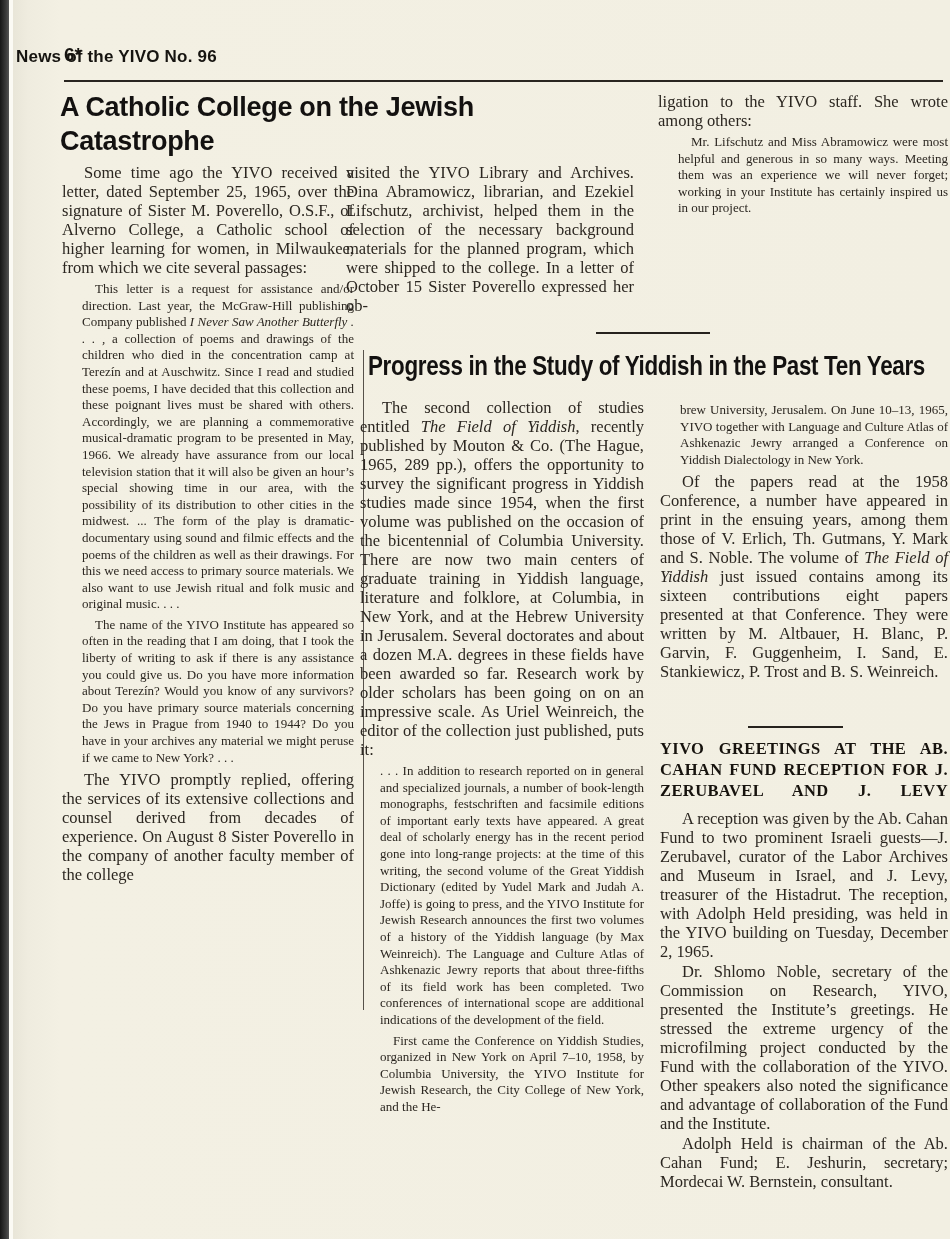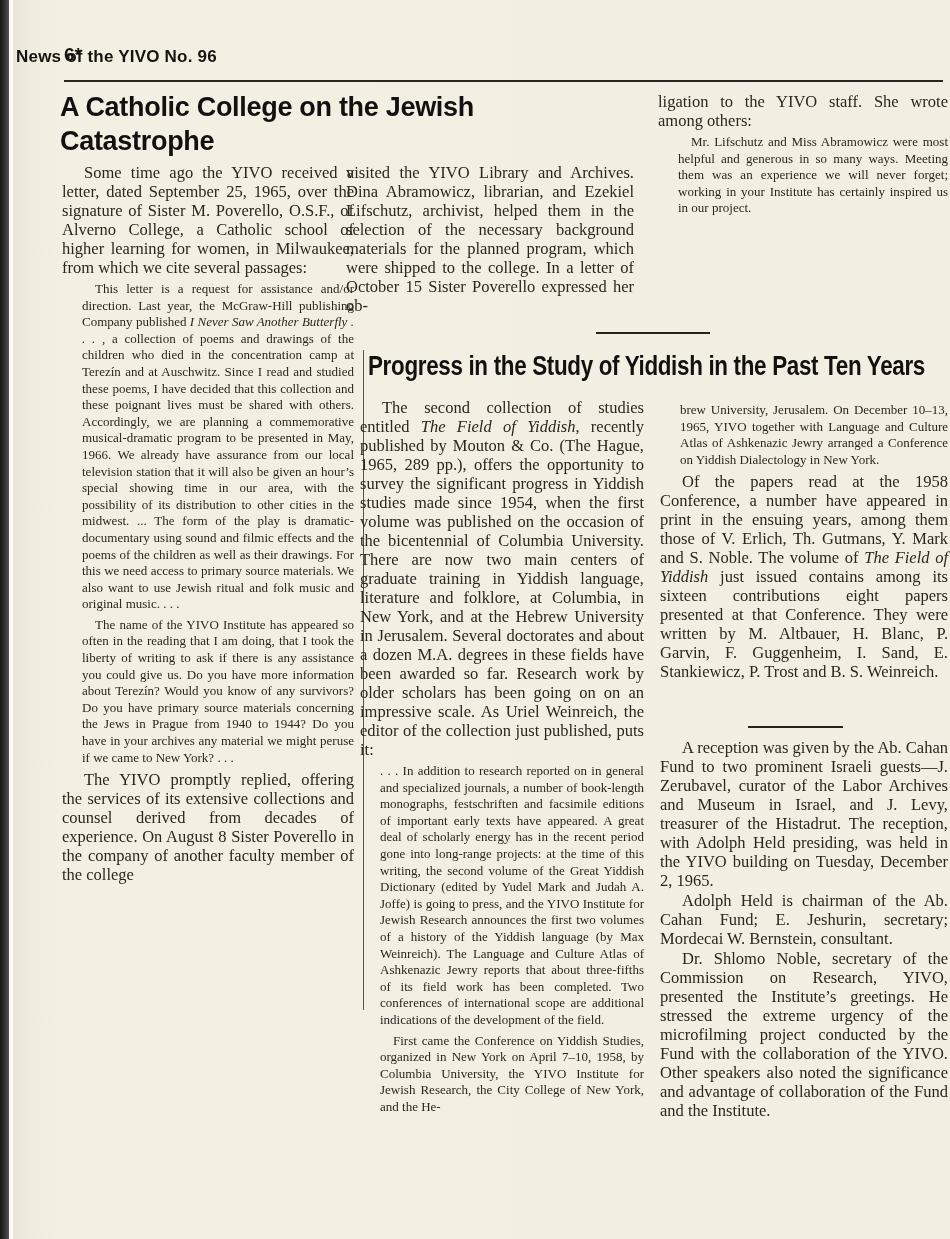--- a/index.html
+++ b/index.html
@@ -90,25 +90,26 @@
 
   <div class="a2-title">Progress in the Study of Yiddish in the Past Ten Years</div>
 
   <div class="col a2-left">
     <p class="body-p indent"><span>The second collection of studies entitled </span><i>The Field of Yiddish</i><span>, recently published by Mouton &amp; Co. (The Hague, 1965, 289 pp.), offers the opportunity to survey the significant progress in Yiddish studies made since 1954, when the first volume was published on the occasion of the bicentennial of Columbia University. There are now two main centers of graduate training in Yiddish language, literature and folklore, at Columbia, in New York, and at the Hebrew University in Jerusalem. Several doctorates and about a dozen M.A. degrees in these fields have been awarded so far. Research work by older scholars has been going on on an impressive scale. As Uriel Weinreich, the editor of the collection just published, puts it:</span></p>
     <p class="quote">. . . In addition to research reported on in general and specialized journals, a number of book-length monographs, festschriften and facsimile editions of important early texts have appeared. A great deal of scholarly energy has in the recent period gone into long-range projects: at the time of this writing, the second volume of the Great Yiddish Dictionary (edited by Yudel Mark and Judah A. Joffe) is going to press, and the YIVO Institute for Jewish Research announces the first two volumes of a history of the Yiddish language (by Max Weinreich). The Language and Culture Atlas of Ashkenazic Jewry reports that about three-fifths of its field work has been completed. Two conferences of international scope are additional indications of the development of the field.</p>
     <p class="quote findent">First came the Conference on Yiddish Studies, organized in New York on April 7–10, 1958, by Columbia University, the YIVO Institute for Jewish Research, the City College of New York, and the He-</p>
   </div>
 
   <div class="col a2-right">
-    <p class="quote">brew University, Jerusalem. On December 10–13, 1965, YIVO together with Language and Culture Atlas of Ashkenazic Jewry arranged a Conference on Yiddish Dialectology in New York.</p>
+    <p class="quote">brew University, Jerusalem. On June 10–13, 1965, YIVO together with Language and Culture Atlas of Ashkenazic Jewry arranged a Conference on Yiddish Dialectology in New York.</p>
     <p class="body-p indent"><span>Of the papers read at the 1958 Conference, a number have appeared in print in the ensuing years, among them those of V. Erlich, Th. Gutmans, Y. Mark and S. Noble. The volume of </span><i>The Field of Yiddish</i><span> just issued contains among its sixteen contributions eight papers presented at that Conference. They were written by M. Altbauer, H. Blanc, P. Garvin, F. Guggenheim, I. Sand, E. Stankiewicz, P. Trost and B. S. Weinreich.</span></p>
   </div>
 
   <div class="col3-divider"></div>
 
   <div class="col a3">
+    <p class="a3-title">YIVO GREETINGS AT THE AB. CAHAN FUND RECEPTION FOR J. ZERUBAVEL AND J. LEVY</p>
     <p class="body-p indent">A reception was given by the Ab. Cahan Fund to two prominent Israeli guests—J. Zerubavel, curator of the Labor Archives and Museum in Israel, and J. Levy, treasurer of the Histadrut. The reception, with Adolph Held presiding, was held in the YIVO building on Tuesday, December 2, 1965.</p>
+    <p class="body-p indent">Dr. Shlomo Noble, secretary of the Commission on Research, YIVO, presented the Institute’s greetings. He stressed the extreme urgency of the microfilming project conducted by the Fund with the collaboration of the YIVO. Other speakers also noted the significance and advantage of collaboration of the Fund and the Institute.</p>
     <p class="body-p indent">Adolph Held is chairman of the Ab. Cahan Fund; E. Jeshurin, secretary; Mordecai W. Bernstein, consultant.</p>
-    <p class="body-p indent">Dr. Shlomo Noble, secretary of the Commission on Research, YIVO, presented the Institute’s greetings. He stressed the extreme urgency of the microfilming project conducted by the Fund with the collaboration of the YIVO. Other speakers also noted the significance and advantage of collaboration of the Fund and the Institute.</p>
   </div>
 
 </div>
 
 </body></html>

